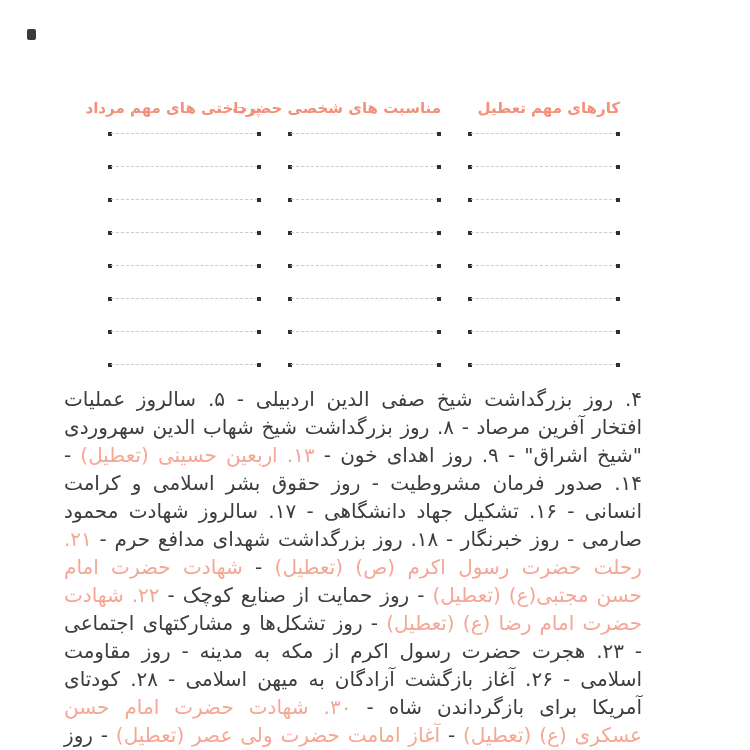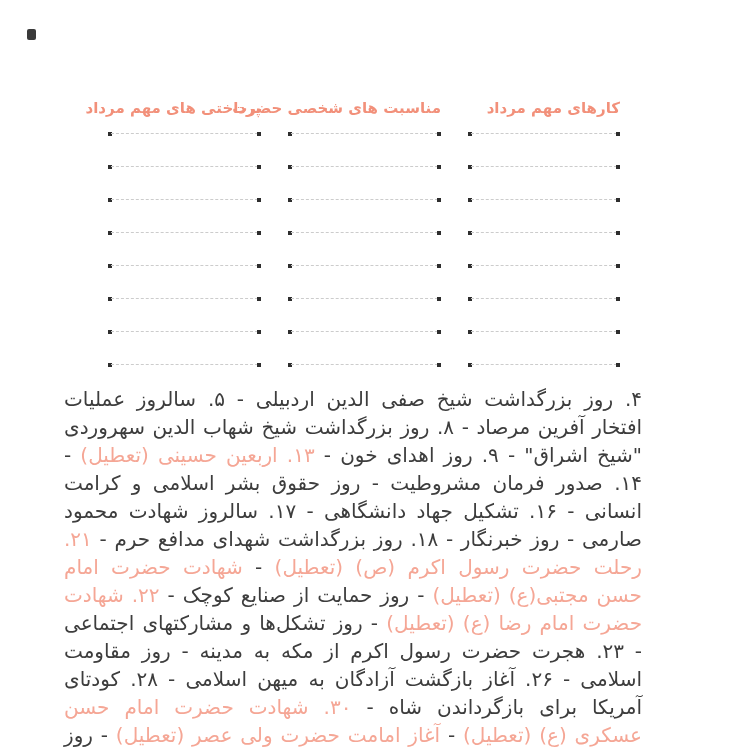--- a/index.html
+++ b/index.html
@@ -83,21 +83,21 @@
 </style>
 </head>
 <body>
 
 <div class="corner-mark"></div>
 
 <div class="wrapper">
 
   <div class="columns">
     <div class="column">
-      <div class="column-header">کارهای مهم مرداد</div>
+      <div class="column-header">کارهای مهم تعطیل</div>
       <div class="rules">
           <div class="rule-row">
             <div class="rule-line"></div>
           </div>
           <div class="rule-row">
             <div class="rule-line"></div>
           </div>
           <div class="rule-row">
             <div class="rule-line"></div>
           </div>

